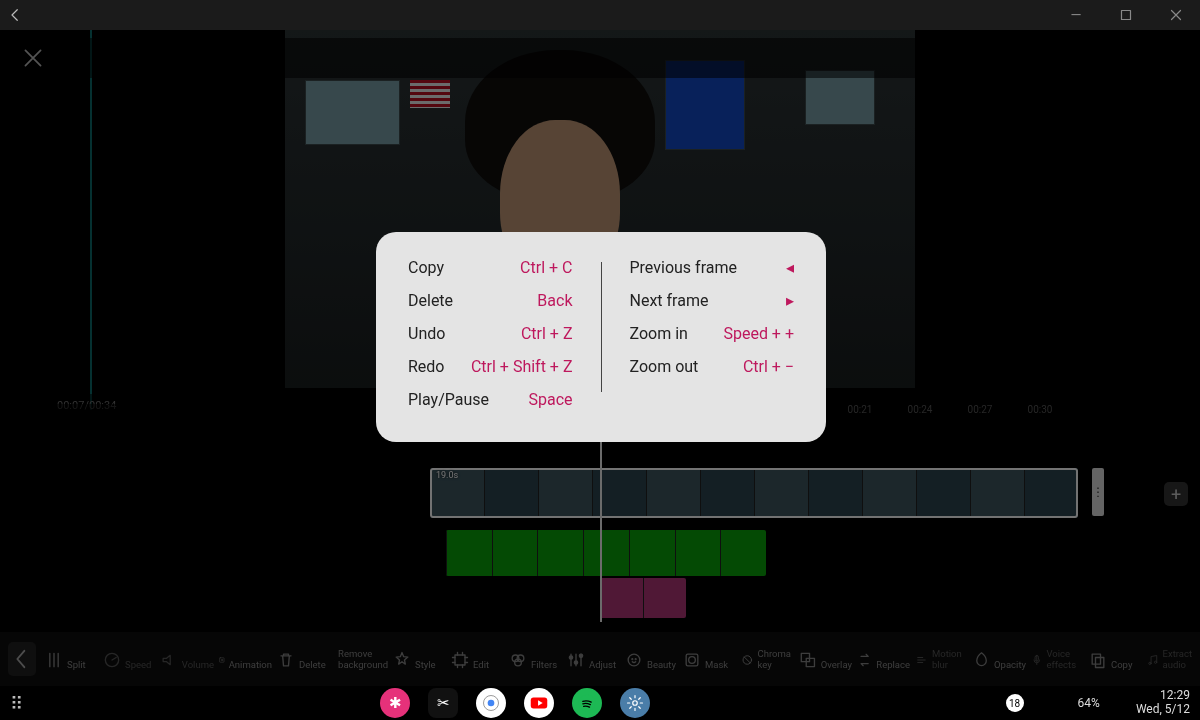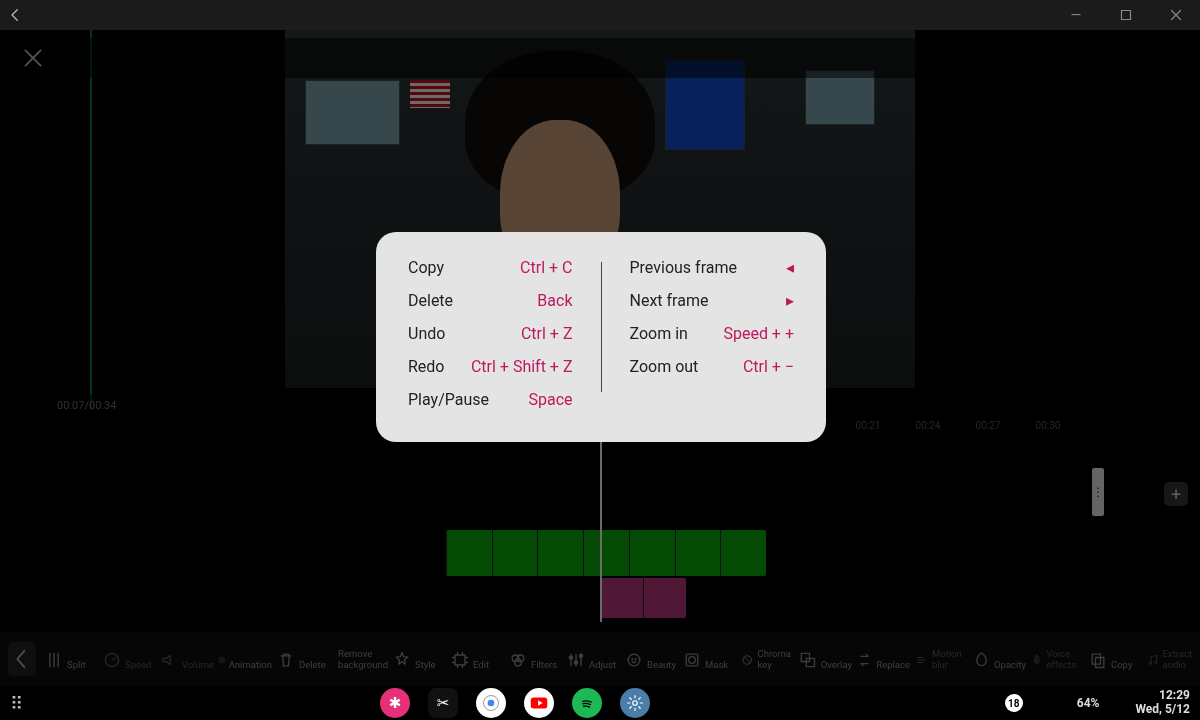--- a/index.html
+++ b/index.html
@@ -28,21 +28,21 @@
   .vf-head { position:absolute; left:160px; top:20px; width:230px; height:320px; }
   .vf-head .hair{position:absolute;left:20px;top:0;width:190px;height:150px;background:#100e0d;border-radius:48% 48% 40% 40%;}
   .vf-head .face{position:absolute;left:55px;top:70px;width:120px;height:160px;background:#c19877;border-radius:46% 46% 42% 42%;}
   .vf-head .neck{position:absolute;left:85px;top:210px;width:60px;height:80px;background:#b08868;}
   .flag{position:absolute;left:125px;top:50px;width:40px;height:28px;background:repeating-linear-gradient(#b12 0 3px,#eee 3px 6px);}
   .flag2{position:absolute;left:326px;top:76px;width:22px;height:16px;background:repeating-linear-gradient(#b12 0 2px,#eee 2px 4px);}
 
   .time-row { position:absolute; top:394px; left:10px; right:10px; height:22px; display:flex; align-items:center; justify-content:space-between; font-size:11px; color:#6f6f6f; padding:0 6px;margin-left:41px;}
   .time-row .tright { display:flex; gap:22px; align-items:center; }
 
-  .ruler { position:absolute; top:420px; left:0; right:0; height:14px; color:#555; font-size:10px; display:flex;margin-left:8px; }
+  .ruler { position:absolute; top:404px; left:0; right:0; height:14px; color:#555; font-size:10px; display:flex; }
   .ruler span{ position:absolute; transform:translateX(-50%);}
 
   .tracks { position:absolute; top:438px; left:0; right:0; height:185px; }
   .playhead { position:absolute; left:600px; top:420px; bottom:98px; width:2px; background:#eee; z-index:4;}
   .playhead::before{content:"";position:absolute;top:-6px;left:-5px;width:12px;height:10px;background:#eee; clip-path:polygon(0 0,100% 0,50% 100%);}
 
   .clip-track { position:absolute; height:50px; display:flex; overflow:hidden; border-radius:2px;}
   .clip-main  { top:30px; left:430px; width:648px; }
   .clip-thumb { flex:1; background:#3e5861; border-left:1px solid #222;}
   .clip-main .clip-thumb:nth-child(odd){background:#2e4650;}
@@ -58,21 +58,21 @@
   .toolbar { position:absolute; left:0; right:0; bottom:34px; height:54px; background:#0f0f0f; display:flex; align-items:center; padding-left:8px; }
   .toolbar .collapse { width:28px;height:34px;border-radius:5px;background:#222;display:flex;align-items:center;justify-content:center;color:#aaa;margin-right:8px;}
   .toolbar .tools { display:flex; gap:4px; flex:1; }
   .tool { width:54px; display:flex; align-items:flex-end; gap:3px; color:#888; font-size:9.5px; }
   .tool svg{width:20px;height:20px;stroke:#bbb;stroke-width:1.4;fill:none;}
   .tool.dim{color:#555;} .tool.dim svg{stroke:#555;}
 
   .taskbar { position:absolute; left:0; right:0; bottom:0; height:34px; background:#000; display:flex; align-items:center; justify-content:space-between; padding:0 10px; font-size:12px; color:#ddd;}
   .taskbar .tb-left, .taskbar .tb-center, .taskbar .tb-right { display:flex; align-items:center; gap:18px; }
   .tb-center .app-icon{width:30px;height:30px;border-radius:50%;display:flex;align-items:center;justify-content:center;font-size:15px;}
-  .tb-right { gap:12px; font-size:12px;font-weight:bold;}
+  .tb-right { gap:12px; font-size:12px;}
   .tb-clock{display:flex;flex-direction:column;align-items:flex-end;line-height:1.15;font-size:12px;justify-content:flex-end;}
 
   
   .popup { position:absolute; left:376px; top:232px; width:450px; height:210px; background:#e4e4e4; border-radius:20px; z-index:100; display:flex; padding:26px 32px 20px; color:#222; font-size:16px;}
   .popup .col { flex:1; display:flex; flex-direction:column; gap:14px;}
   .popup .col.left{padding-right:28px;}
   .popup .col.right{padding-left:28px;}
   .popup .divider{width:1px;background:#444;margin:4px 0 30px;}
   .popup .row{display:flex;justify-content:space-between;align-items:center;}
   .popup .key{color:#be185d;}
@@ -168,20 +168,35 @@
   <span style="left:860px">00:21</span>
   <span style="left:920px">00:24</span>
   <span style="left:980px">00:27</span>
   <span style="left:1040px">00:30</span>
 </div>
 
 <div class="playhead dimmed"></div>
 
 <div class="tracks dimmed">
 
+  <div class="clip-track clip-main">
+    <span class="clip-label">19.0s</span>
+    <div class="clip-thumb"></div>
+      <div class="clip-thumb"></div>
+      <div class="clip-thumb"></div>
+      <div class="clip-thumb"></div>
+    <div class="clip-thumb"></div>
+      <div class="clip-thumb"></div>
+      <div class="clip-thumb"></div>
+      <div class="clip-thumb"></div>
+    <div class="clip-thumb"></div>
+      <div class="clip-thumb"></div>
+      <div class="clip-thumb"></div>
+      <div class="clip-thumb"></div>
+  </div>
   <div class="clip-track clip-green">
     <div class="clip-thumb"></div>
       <div class="clip-thumb"></div>
       <div class="clip-thumb"></div>
       <div class="clip-thumb"></div>
     <div class="clip-thumb"></div>
       <div class="clip-thumb"></div>
       <div class="clip-thumb"></div>
   </div>
   <div class="clip-track clip-pink">

